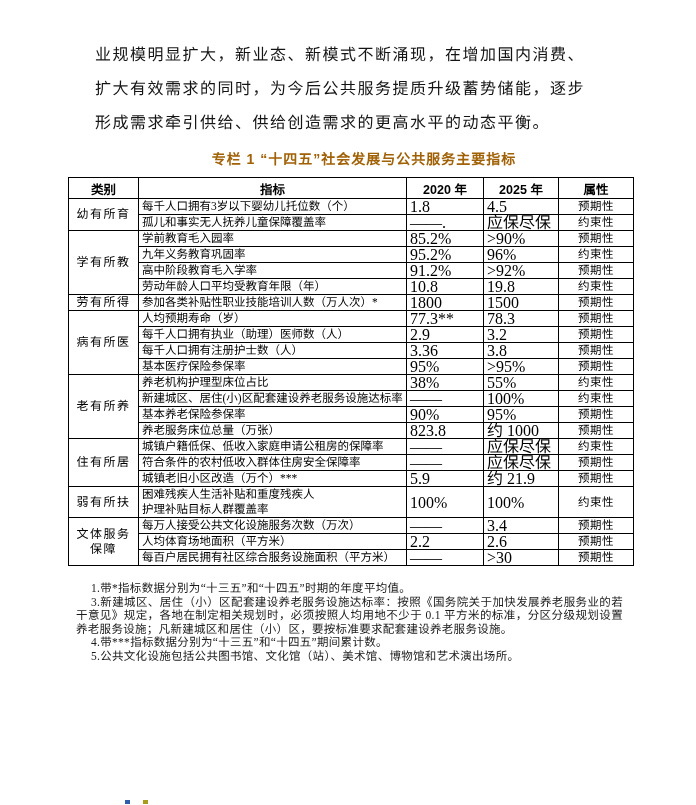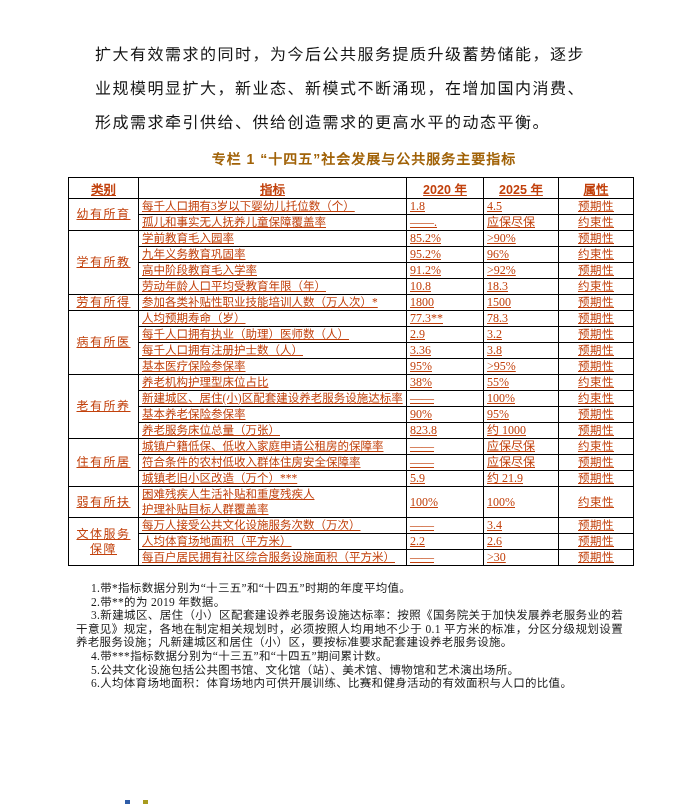--- a/index.html
+++ b/index.html
@@ -38,42 +38,41 @@
     color: #a16207;
   }
   table.indicators {
     position: absolute;
     top: 177px;
     left: 68px;
     width: 565px;
     border-collapse: collapse;
     table-layout: fixed;
     font-size: 12px;
-    color: #c2410c;
-    text-decoration: underline;
+    color: #000000;
   }
   table.indicators th, table.indicators td {
     border: 1px solid #000;
     padding: 0 3px;
     overflow: hidden;
   }
   table.indicators th {
     font-family: "Liberation Sans", sans-serif;
     font-weight: bold;
     font-size: 12.5px;
     height: 21px;
     text-align: center;
   }
   table.indicators td {
     height: 15px;
     line-height: 15px;
   }
   td.cat { text-align: center; letter-spacing: 1.5px; padding: 0 6px; }
   td.ind { text-align: left; font-size: 11.5px; white-space: pre-line; line-height: 14px; margin-left: 6px; }
-  td.val { text-align: left; font-size: 12px; }
+  td.val { text-align: left; font-size: 16px; }
   td.attr { text-align: center; font-size: 11.5px; letter-spacing: 0.5px; }
   .notes {
     position: absolute;
     top: 582px;
     left: 76px;
     width: 547px;
     font-size: 11.5px;
     line-height: 13.6px;
     letter-spacing: 0.3px;
     color: #1a1a1a;
@@ -87,22 +86,22 @@
   }
   .dot-blue { left: 125px; }
   .dot-yellow { left: 143px; }
 </style>
 </head>
 <body>
 
 <div class="page">
 
   <div class="paragraph">
+    <div class="para-line">业规模明显扩大，新业态、新模式不断涌现，在增加国内消费、</div>
     <div class="para-line">扩大有效需求的同时，为今后公共服务提质升级蓄势储能，逐步</div>
-    <div class="para-line">业规模明显扩大，新业态、新模式不断涌现，在增加国内消费、</div>
     <div class="para-line">形成需求牵引供给、供给创造需求的更高水平的动态平衡。</div>
   </div>
 
   <div class="table-title">专栏 1 “十四五”社会发展与公共服务主要指标</div>
 
   <table class="indicators">
     <colgroup>
       <col style="width:70px">
       <col style="width:268px">
       <col style="width:77px">
@@ -147,21 +146,21 @@
         </tr>
         <tr>
           <td class="ind">高中阶段教育毛入学率</td>
           <td class="val">91.2%</td>
           <td class="val">&gt;92%</td>
           <td class="attr">预期性</td>
         </tr>
         <tr>
           <td class="ind">劳动年龄人口平均受教育年限（年）</td>
           <td class="val">10.8</td>
-          <td class="val">18.3</td>
+          <td class="val">19.8</td>
           <td class="attr">约束性</td>
         </tr>
         <tr>
           <td class="cat" rowspan="1">劳有所得</td>
           <td class="ind">参加各类补贴性职业技能培训人数（万人次）*</td>
           <td class="val">1800</td>
           <td class="val">1500</td>
           <td class="attr">预期性</td>
         </tr>
         <tr>
@@ -258,23 +257,21 @@
           <td class="ind">每百户居民拥有社区综合服务设施面积（平方米）</td>
           <td class="val">——</td>
           <td class="val">&gt;30</td>
           <td class="attr">预期性</td>
         </tr>
       </tbody>
   </table>
 
   <div class="notes">
       <div class="note">1.带*指标数据分别为“十三五”和“十四五”时期的年度平均值。</div>
-      <div class="note">2.带**的为 2019 年数据。</div>
       <div class="note">3.新建城区、居住（小）区配套建设养老服务设施达标率：按照《国务院关于加快发展养老服务业的若干意见》规定，各地在制定相关规划时，必须按照人均用地不少于 0.1 平方米的标准，分区分级规划设置养老服务设施；凡新建城区和居住（小）区，要按标准要求配套建设养老服务设施。</div>
       <div class="note">4.带***指标数据分别为“十三五”和“十四五”期间累计数。</div>
       <div class="note">5.公共文化设施包括公共图书馆、文化馆（站）、美术馆、博物馆和艺术演出场所。</div>
-      <div class="note">6.人均体育场地面积：体育场地内可供开展训练、比赛和健身活动的有效面积与人口的比值。</div>
     </div>
 
   <div class="dot dot-blue" style="background: rgb(47, 93, 168);"></div>
   <div class="dot dot-yellow" style="background: rgb(168, 155, 30);"></div>
 
 </div>
 
 </body></html>

